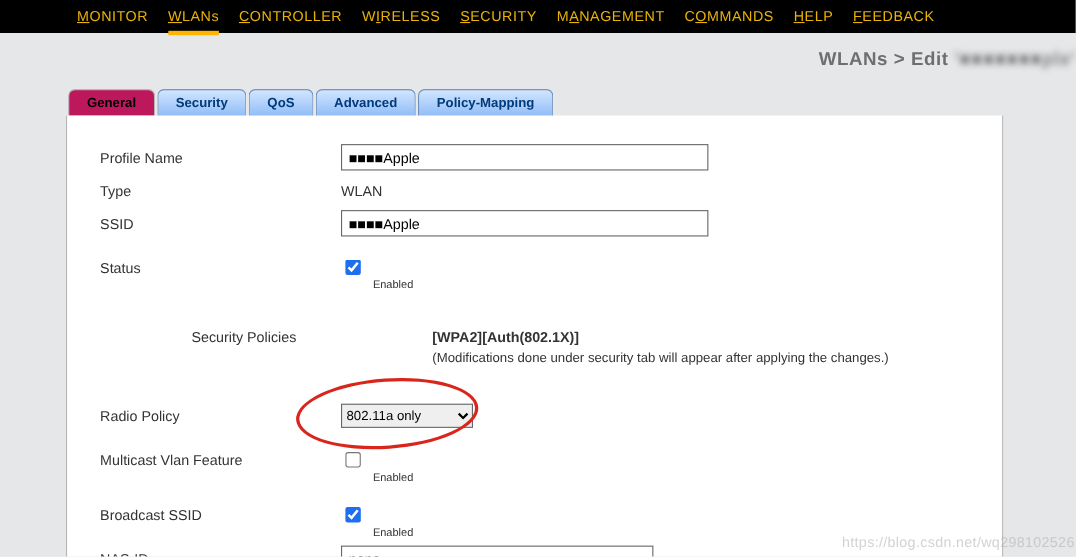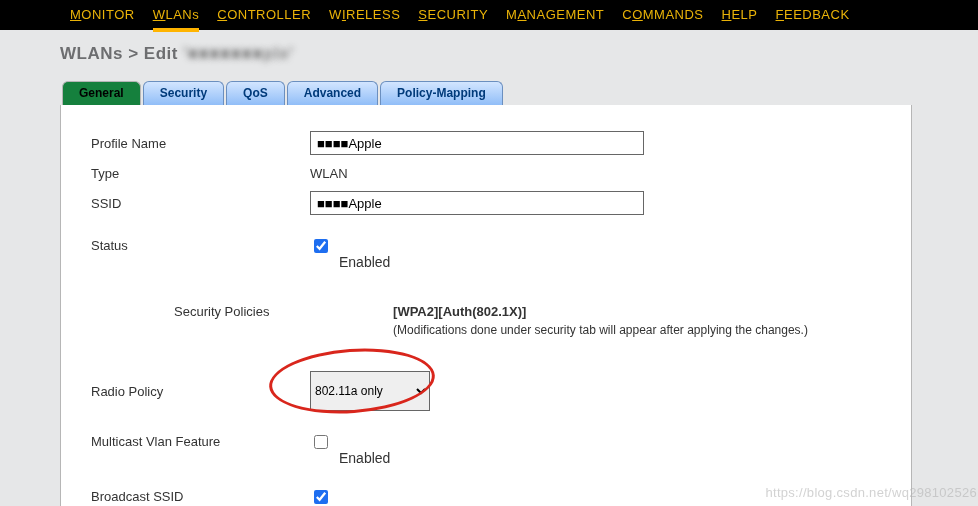--- a/index.html
+++ b/index.html
@@ -42,20 +42,21 @@
   }
   .page {
     padding: 14px 0 0 60px;
   }
   .page-title {
     font-size: 17px;
     font-weight: bold;
     color: #6d6e70;
     margin-bottom: 16px;
     letter-spacing: .5px;
+    text-align: right;
   }
   .tabarea {
     background: #fff;
     border: 1px solid #b6b6b6;
     border-top: none;
     width: 850px;
     min-height: 400px;
     position: relative;
   }
   .tabs {
@@ -71,21 +72,21 @@
     border-top-right-radius: 6px;
     padding: 4px 16px 5px 16px;
     font-weight: bold;
     font-size: 12px;
     color: #003a7a;
     margin-right: 2px;
     background: linear-gradient(#d2e5ff, #8ebcf7);
     cursor: pointer;
   }
   .tab.active {
-    background: #15803d;
+    background: #be185d;
     color: #000;
     border-color: #b6b6b6;
     border-bottom: 1px solid #fff;
   }
   .tabcontent {
     padding: 26px 20px 20px 30px;
   }
   .row {
     display: flex;
     align-items: center;
@@ -115,33 +116,33 @@
   }
   input[type=text].med {
     width: 270px;
     height: 20px;
     border: 1px solid #666;
     padding: 1px 6px;
     font-size: 13px;
     font-family: inherit;
   }
   select {
-    height: 40px;
+    height: 22px;
     border: 1px solid #666;
     font-size: 12px;
     font-family: inherit;
   }
   select.radio { width: 120px; }
   select.iface { width: 170px; }
   input[type=checkbox] {
     width: 14px; height: 14px;
     accent-color: #1e6ef0;
   }
   .enabled-label {
-    font-size: 14px;
+    font-size: 10px;
     margin-top: 33px;
   }
   .spacer { height: 28px; }
   .sec-pol-val {
     font-weight: bold;
     color: #333;
   }
   .sec-note {
     font-size: 12px;
     color: #333;

